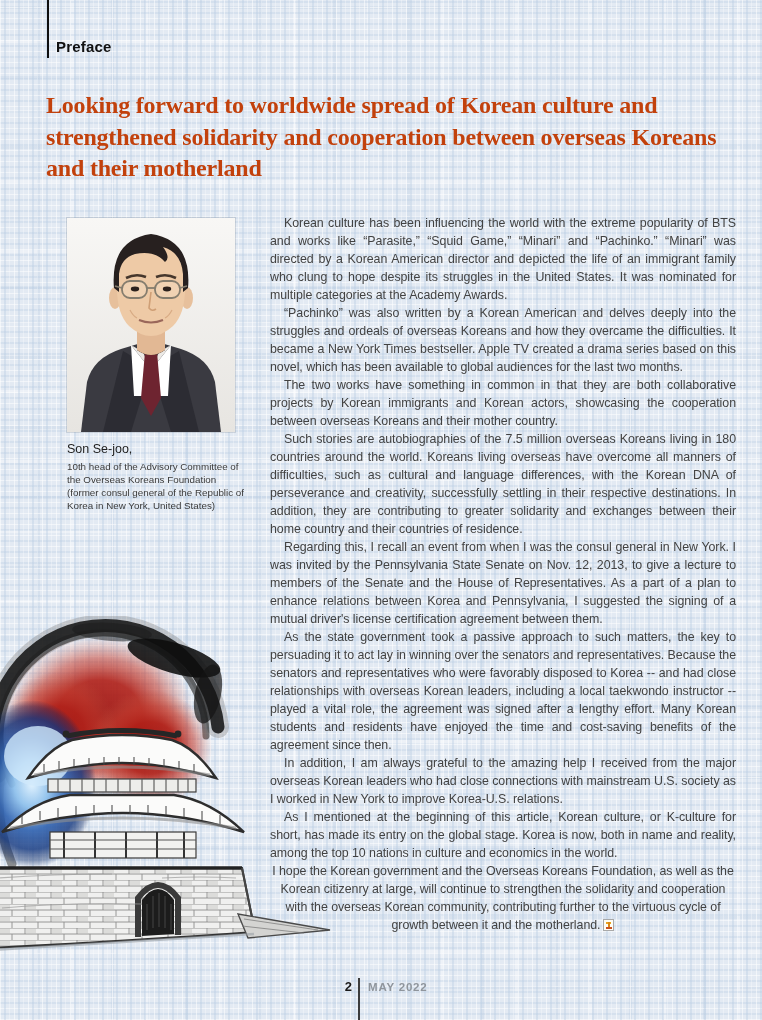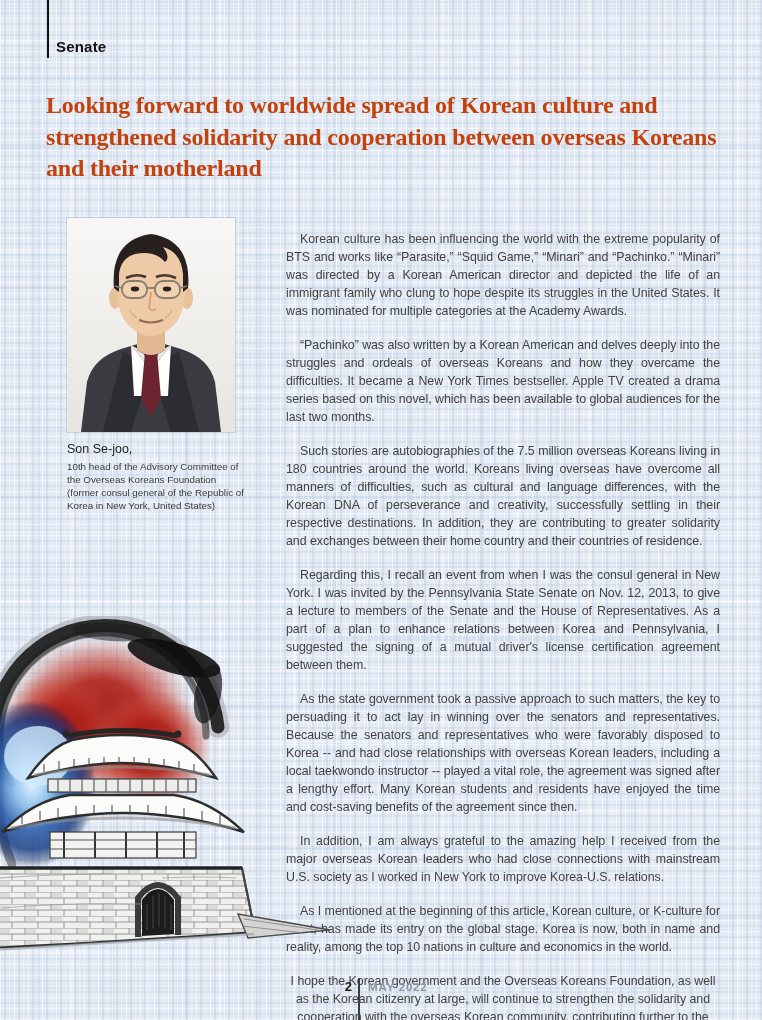--- a/index.html
+++ b/index.html
@@ -33,21 +33,21 @@
   .photo{left:67px; top:218px; width:168px; height:214px; background:#f2f1ee; box-shadow:0 0 0 1px rgba(120,130,145,.25);}
   .photo svg{display:block;}
 
   
   .author-name{left:67px; top:442px; font-size:12.5px; font-weight:normal; color:#1d1d1d;}
   .author-bio{left:67px; top:460px; width:180px; font-size:9.8px; line-height:13px; color:#3a3a3a;}
 
   
   .article{left:270px; top:214px; width:466px; color:#424242;
     font-size:12.4px; line-height:18px; text-align:justify; letter-spacing:-0.05px;}
-  .article p{margin:16px; text-indent:14px;}
+  .article p{margin:0; text-indent:14px;}
   .article p.closing{text-align:center; text-indent:0;}
   .endmark{
     display:inline-block; width:11px; height:12px; vertical-align:-2px; margin-left:3px;
     background:#fffdf4; border:1px solid #a9a9a9; box-sizing:border-box; position:relative;
   }
   .endmark i{position:absolute; left:2px; top:2px; width:5px; height:2px; background:#e8a31e;}
   .endmark i+i{left:4px; top:2px; width:2px; height:7px; background:#d98715;}
   .endmark b{position:absolute; left:2px; top:7px; width:6px; height:2px; background:#c9521f;}
 
   
@@ -56,21 +56,21 @@
   .footer-issue{left:368px; top:981px; font-size:11.5px; color:#8f959c; letter-spacing:.8px; font-weight:bold;}
 
   .illustration{left:-8px; top:616px; width:350px; height:404px;}
 </style>
 </head>
 <body>
 
 <div class="page">
 
   <div class="z kicker-rule"></div>
-  <div class="z kicker">Senate</div>
+  <div class="z kicker">Preface</div>
 
   <h1 class="z title" style="margin:0;">Looking forward to worldwide spread of Korean culture and strengthened solidarity and cooperation between overseas Koreans and their motherland</h1>
 
   <div class="z photo">
     <svg width="168" height="214" viewBox="0 0 168 214">
       <defs>
         <linearGradient id="pbg" x1="0" y1="0" x2="0" y2="1">
           <stop offset="0" stop-color="#f8f7f5"></stop>
             <stop offset="1" stop-color="#e7e5e1"></stop>
         </linearGradient>
@@ -116,20 +116,21 @@
     </svg>
   </div>
 
   <div class="z author-name">Son Se-joo,</div>
   <div class="z author-bio">10th head of the Advisory Committee of the Overseas Koreans Foundation (former consul general of the Republic of Korea in New York, United States)</div>
 
   <div class="z article">
     <div>
         <p>Korean culture has been influencing the world with the extreme popularity of BTS and works like “Parasite,” “Squid Game,” “Minari” and “Pachinko.” “Minari” was directed by a Korean American director and depicted the life of an immigrant family who clung to hope despite its struggles in the United States. It was nominated for multiple categories at the Academy Awards.</p>
         <p>“Pachinko” was also written by a Korean American and delves deeply into the struggles and ordeals of overseas Koreans and how they overcame the difficulties. It became a New York Times bestseller. Apple TV created a drama series based on this novel, which has been available to global audiences for the last two months.</p>
+        <p>The two works have something in common in that they are both collaborative projects by Korean immigrants and Korean actors, showcasing the cooperation between overseas Koreans and their mother country.</p>
         <p>Such stories are autobiographies of the 7.5 million overseas Koreans living in 180 countries around the world. Koreans living overseas have overcome all manners of difficulties, such as cultural and language differences, with the Korean DNA of perseverance and creativity, successfully settling in their respective destinations. In addition, they are contributing to greater solidarity and exchanges between their home country and their countries of residence.</p>
         <p>Regarding this, I recall an event from when I was the consul general in New York. I was invited by the Pennsylvania State Senate on Nov. 12, 2013, to give a lecture to members of the Senate and the House of Representatives. As a part of a plan to enhance relations between Korea and Pennsylvania, I suggested the signing of a mutual driver's license certification agreement between them.</p>
         <p>As the state government took a passive approach to such matters, the key to persuading it to act lay in winning over the senators and representatives. Because the senators and representatives who were favorably disposed to Korea -- and had close relationships with overseas Korean leaders, including a local taekwondo instructor -- played a vital role, the agreement was signed after a lengthy effort. Many Korean students and residents have enjoyed the time and cost-saving benefits of the agreement since then.</p>
         <p>In addition, I am always grateful to the amazing help I received from the major overseas Korean leaders who had close connections with mainstream U.S. society as I worked in New York to improve Korea-U.S. relations.</p>
         <p>As I mentioned at the beginning of this article, Korean culture, or K-culture for short, has made its entry on the global stage. Korea is now, both in name and reality, among the top 10 nations in culture and economics in the world.</p>
       </div>
     <p class="closing"><span>I hope the Korean government and the Overseas Koreans Foundation, as well as the Korean citizenry at large, will continue to strengthen the solidarity and cooperation with the overseas Korean community, contributing further to the virtuous cycle of growth between it and the motherland.</span><span class="endmark"><i></i><i></i><b></b></span></p>
   </div>
 
   <div class="z illustration">

